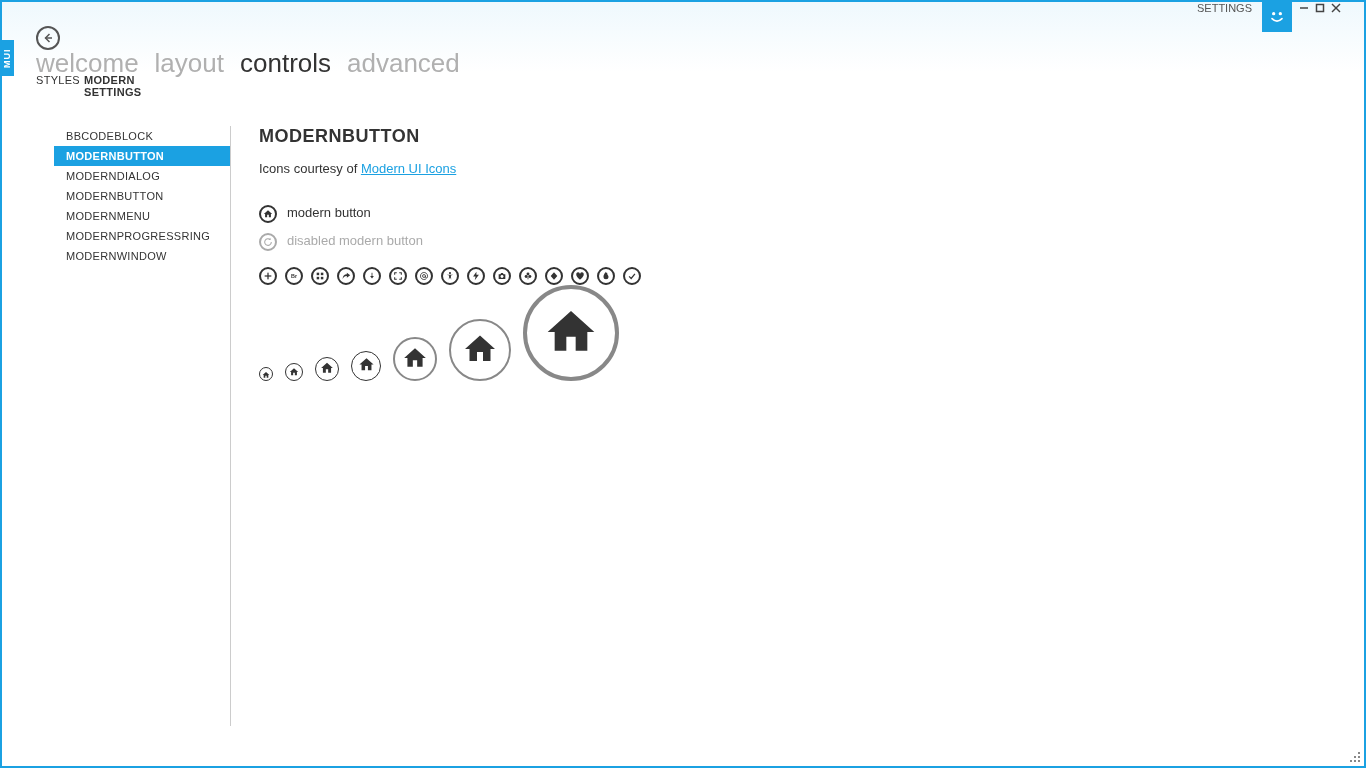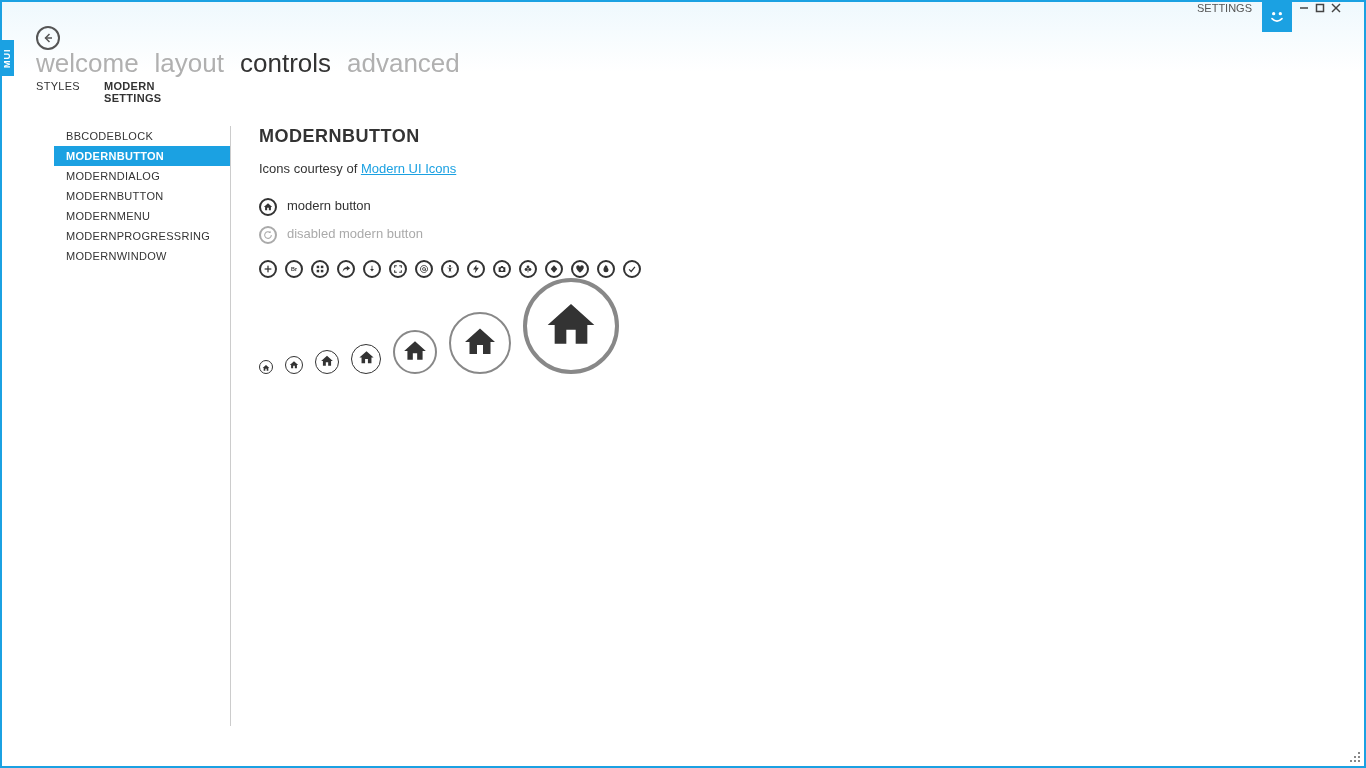--- a/index.html
+++ b/index.html
@@ -34,35 +34,35 @@
   .header { position: absolute; left: 34px; top: 24px; }
   .back-btn {
     width: 24px; height: 24px; border: 2px solid #555; border-radius: 50%;
     display: flex; align-items: center; justify-content: center; cursor: pointer;
     position: absolute; left: 0; top: 0;
   }
   .back-btn svg { width: 12px; height: 12px; }
   .main-nav { position: absolute; left: 0; top: 22px; display: flex; gap: 16px; }
   .main-nav-item { font-size: 26px; font-weight: 300; color: #b0b0b0; cursor: pointer; }
   .main-nav-item.active { color: #333; }
-  .sub-nav { position: absolute; left: 0; top: 54px; display: flex; gap: 24px; }
+  .sub-nav { position: absolute; left: 0; top: 48px; display: flex; gap: 4px; }
   .sub-nav-item { font-size: 11px; font-weight: normal; color: #333; cursor: pointer; letter-spacing: 0.3px; }
   .sub-nav-item.active { font-weight: bold; }
   
   .body { position: absolute; left: 52px; top: 124px; right: 20px; bottom: 20px; display: flex; }
   .sidenav { width: 176px; flex-shrink: 0; }
   .sidenav-item {
     padding: 4px 12px; font-size: 11px; color: #333; cursor: pointer; letter-spacing: 0.3px;
   }
   .sidenav-item.selected { background: #1ba1e2; color: #fff; font-weight: bold; }
   .divider { width: 1px; background: #ccc; margin-right: 28px; align-self: stretch; height: 600px; }
   .content { flex: 1; }
   .content h1 { font-size: 18px; font-weight: bold; letter-spacing: 0.5px; margin-bottom: 14px; }
   .content h2 { font-size: 16px; font-weight: bold; letter-spacing: 0.5px; margin: 40px 0 18px 0; }
-  .intro { font-size: 13px; color: #333; margin-bottom: 22px; }
+  .intro { font-size: 13px; color: #333; margin-bottom: 29px; }
   .intro a { color: #1ba1e2; text-decoration: underline; cursor: pointer; }
   .mbtn-row { display: flex; align-items: flex-start; gap: 10px; margin-bottom: 10px; }
   .btn-circle {
     border: 2px solid #333; border-radius: 50%; display: flex; align-items: center; justify-content: center;
     cursor: pointer; flex-shrink: 0; background: transparent;
   }
   .btn-circle.disabled { border-color: #aaa; color: #aaa; cursor: default; }
   .btn-circle.sm { width: 18px; height: 18px; }
   .label-text { font-size: 13px; color: #333; }
   .label-text.disabled { color: #aaa; }

